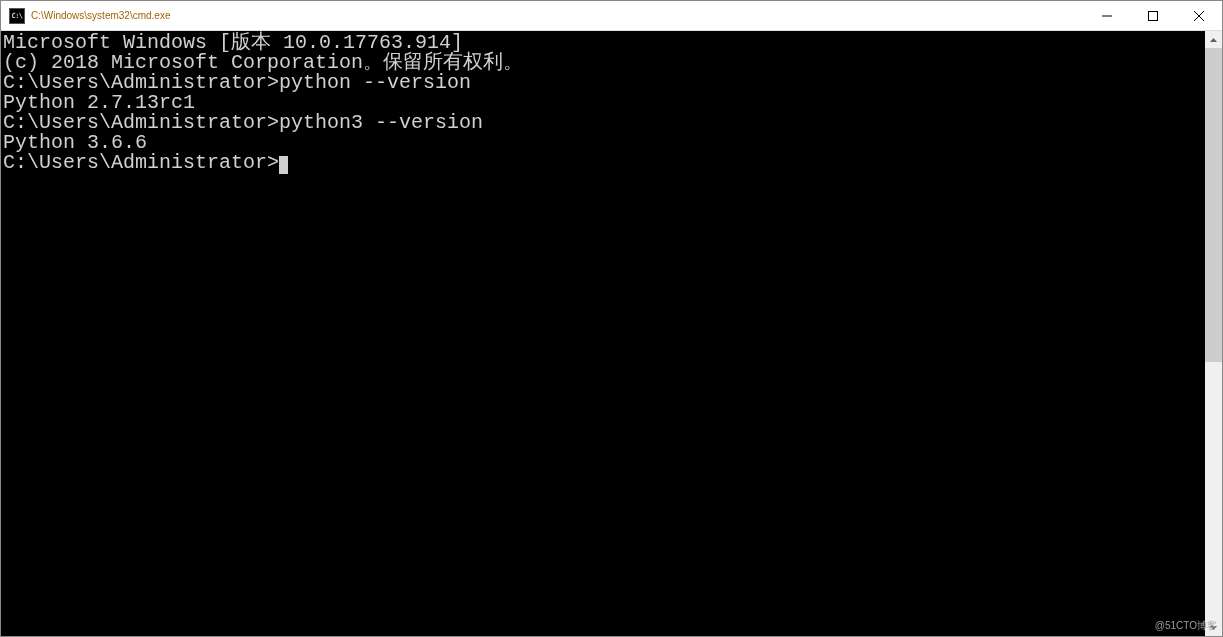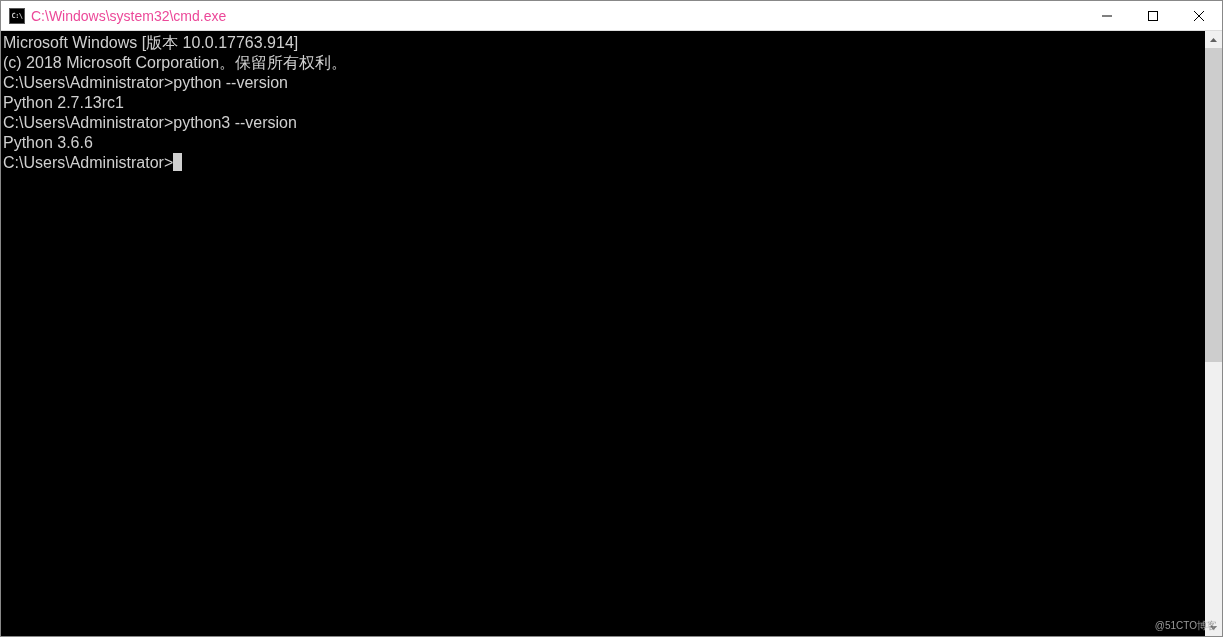--- a/index.html
+++ b/index.html
@@ -41,22 +41,22 @@
       display: inline-flex;
       align-items: center;
       justify-content: center;
       font-size: 7px;
       color: #ccc;
       font-family: monospace;
       letter-spacing: -0.5px;
       font-weight: bold;
     }
     .titlebar-title {
-      font-size: 14px;
-      color: #ec4899;
+      font-size: 10px;
+      color: #a16207;
       flex: 0 0 auto;
     }
     .titlebar-spacer {
       flex: 1;
     }
     .titlebar-controls {
       display: flex;
       height: 100%;
     }
     .titlebar-btn {
@@ -77,22 +77,22 @@
     .terminal-wrap {
       flex: 1;
       display: flex;
       background: #000;
       min-height: 0;
     }
     .terminal {
       flex: 1;
       background: #000;
       color: #d0d0d0;
-      font-family: Liberation Sans, sans-serif;
-      font-size: 16px;
+      font-family: Liberation Mono, monospace;
+      font-size: 20px;
       line-height: 20px;
       padding: 2px 0 0 2px;
       white-space: pre;
       overflow: hidden;
     }
     .scrollbar {
       width: 17px;
       background: #f0f0f0;
       display: flex;
       flex-direction: column;

